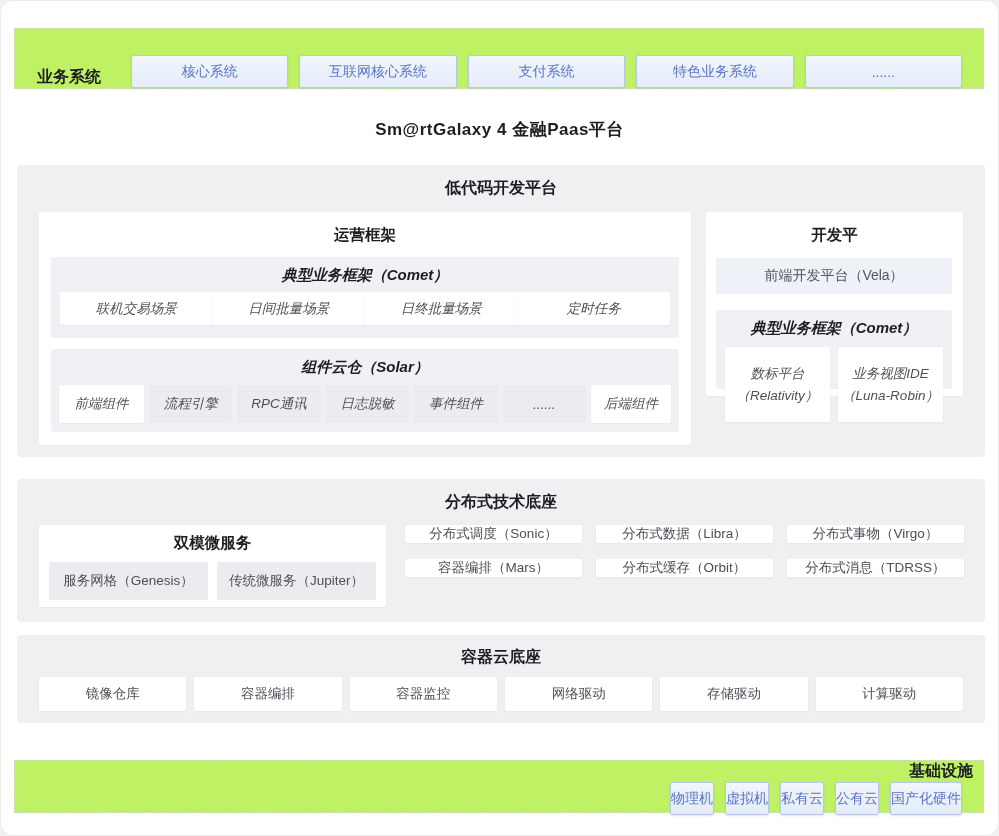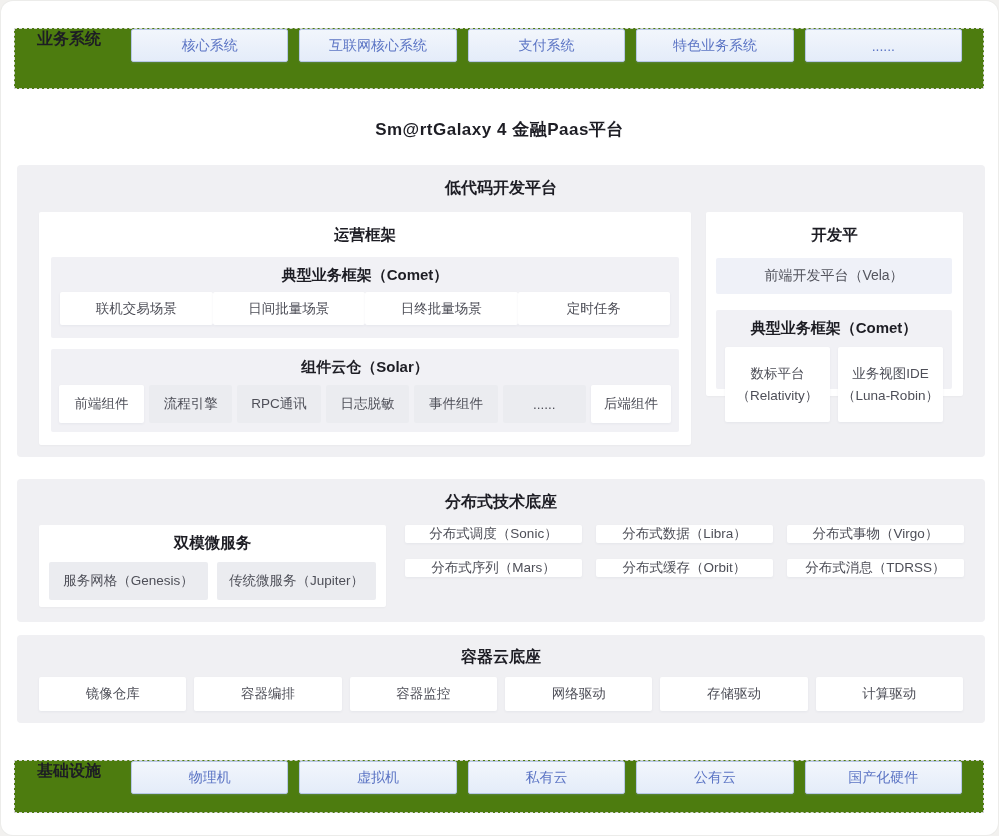--- a/index.html
+++ b/index.html
@@ -14,22 +14,22 @@
     position:absolute; inset:1px;
     background:#ffffff;
     border-radius:12px;
     box-shadow:0 0 0 1px #ececea;
   }
 
   
   .dashed-row {
     position:absolute;
     border:1px dashed #d6d6d6;
-    background:#4d7c0f;
-    display:flex; align-items:flex-start;
+    background:#bef264;
+    display:flex; align-items:flex-end;
   }
   .row-label {
     flex:none; width:96px; padding-left:22px;
     font-size:16px; font-weight:bold; color:#1d1d24;
     white-space:nowrap;
   }
   .row-items { flex:1; display:flex; gap:11px; margin:0 21px 0 20px; }
   .blue-box {
     flex:1; height:33px;
     display:flex; align-items:center; justify-content:center;
@@ -55,21 +55,21 @@
     font-size:16px; font-weight:bold; color:#1d1d24;
   }
   .white-card {
     position:absolute; background:#fff; border-radius:2px;
     box-shadow:0 1px 2px rgba(0,0,0,.03);
   }
   .card-title {
     text-align:center; padding-top:13px;
     font-size:15.5px; font-weight:bold; color:#1d1d24;
   }
-  .panel { position:absolute; background:#f1f1f5; border-radius:2px; }
+  .panel { position:absolute; background:#f1f1f5; border-radius:2px;font-style:italic; }
   .panel-title {
     text-align:center; padding-top:9px;
     font-size:15px; font-weight:bold; color:#1d1d24;
   }
   .white-box {
     background:#fff; border-radius:2px;
     box-shadow:0 1px 3px rgba(20,30,70,.05);
     display:flex; align-items:center; justify-content:center;
     font-size:13.5px; color:#4e4f58; white-space:nowrap;
   }
@@ -120,21 +120,21 @@
   .dist-grid .white-box { height:18px; }
 
   
   .cloud { left:16px; top:634px; width:968px; height:88px; }
   .cloud .section-title { padding-top:12px; }
   .cloud-row { display:flex; gap:8px; padding:0 22px; margin-top:9px; }
   .cloud-row .white-box { flex:1; height:34px; }
 
   
   .biz   { left:13px; top:27px;  width:970px; height:61px; }
-  .infra { left:13px; top:759px; width:970px; height:53px; }
+  .infra { left:13px; top:759px; width:970px; height:53px;flex-direction:column; }
 </style>
 </head>
 <body>
 
 <div class="page-card">
 
   <section class="dashed-row biz">
     <span class="row-label">业务系统</span>
     <div class="row-items">
       <div class="blue-box">核心系统</div>
@@ -205,21 +205,21 @@
       <div class="dual-row">
         <div class="gray-chip">服务网格（Genesis）</div>
         <div class="gray-chip">传统微服务（Jupiter）</div>
       </div>
     </div>
 
     <div class="dist-grid">
       <div class="white-box">分布式调度（Sonic）</div>
       <div class="white-box">分布式数据（Libra）</div>
       <div class="white-box">分布式事物（Virgo）</div>
-      <div class="white-box">分布式序列（Mars）</div>
+      <div class="white-box">容器编排（Mars）</div>
       <div class="white-box">分布式缓存（Orbit）</div>
       <div class="white-box">分布式消息（TDRSS）</div>
     </div>
   </section>
 
   <section class="gray-section cloud">
     <div class="section-title">容器云底座</div>
     <div class="cloud-row">
       <div class="white-box">镜像仓库</div>
       <div class="white-box">容器编排</div>

